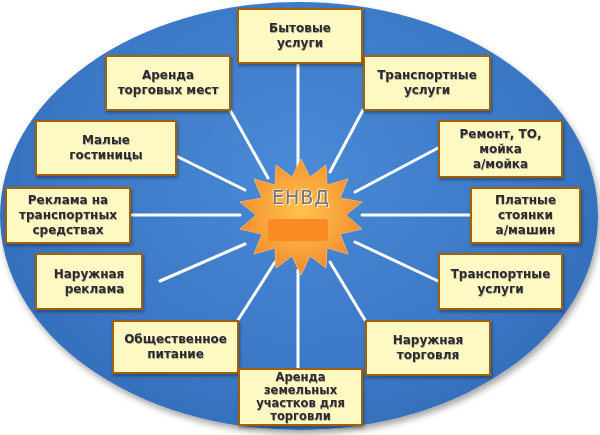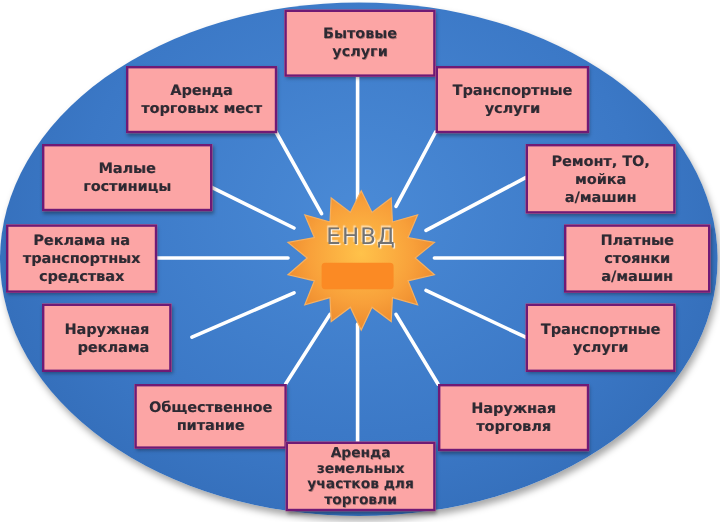--- a/index.html
+++ b/index.html
@@ -6,22 +6,22 @@
   body { width: 600px; height: 435px; position: relative; overflow: hidden; font-family: "DejaVu Sans", sans-serif; }
   .ellipse {
     position: absolute; left: 0px; top: 2px; width: 598px; height: 428px;
     border-radius: 50%;
     background: radial-gradient(ellipse at 50% 40%, #4a8ad6 0%, #3b78c6 55%, #2d64ad 100%);
     box-shadow: 2px 4px 6px rgba(0,0,0,0.35);
   }
   svg.lines { position: absolute; left: 0; top: 0; width: 600px; height: 435px; }
   .box {
     position: absolute; box-sizing: border-box;
-    background: #fca5a5;
-    border: 2px solid #701a75;
+    background: #fef9c3;
+    border: 2px solid #a16207;
     box-shadow: 1px 2px 3px rgba(0,0,0,0.35);
     display: flex; align-items: center; justify-content: center;
     text-align: center;
     color: #2d2a33;
     font-weight: bold; font-size: 12px; line-height: 15px;
     text-shadow: 0.5px 0.5px 0.5px rgba(0,0,0,0.3);
     padding: 2px 4px;
     white-space: pre-line;
   }
   .star { position: absolute; left: 236px; top: 157px; width: 130px; height: 120px; }
@@ -74,25 +74,25 @@
 <div class="box" style="left:237px;top:8px;width:126px;height:56px;">Бытовые
 услуги</div>
 <div class="box" style="left:105px;top:55px;width:126px;height:56px;">Аренда
 торговых мест</div>
 <div class="box" style="left:363px;top:55px;width:128px;height:56px;">Транспортные
 услуги</div>
 <div class="box" style="left:35px;top:120px;width:142px;height:56px;">Малые
 гостиницы</div>
 <div class="box" style="left:438px;top:120px;width:125px;height:58px;">Ремонт, ТО,
 мойка
-а/машин</div>
+а/мойка</div>
 <div class="box" style="left:5px;top:187px;width:126px;height:57px;">Реклама на
 транспортных
 средствах</div>
-<div class="box" style="left:470px;top:187px;width:122px;height:57px;">Платные
+<div class="box" style="left:470px;top:187px;width:111px;height:57px;">Платные
 стоянки
 а/машин</div>
 <div class="box" style="left:35px;top:253px;width:108px;height:57px;text-align:right;">Наружная
 реклама</div>
 <div class="box" style="left:438px;top:253px;width:125px;height:57px;">Транспортные
 услуги</div>
 <div class="box" style="left:112px;top:320px;width:127px;height:54px;">Общественное
 питание</div>
 <div class="box" style="left:365px;top:320px;width:126px;height:56px;">Наружная
 торговля</div>

